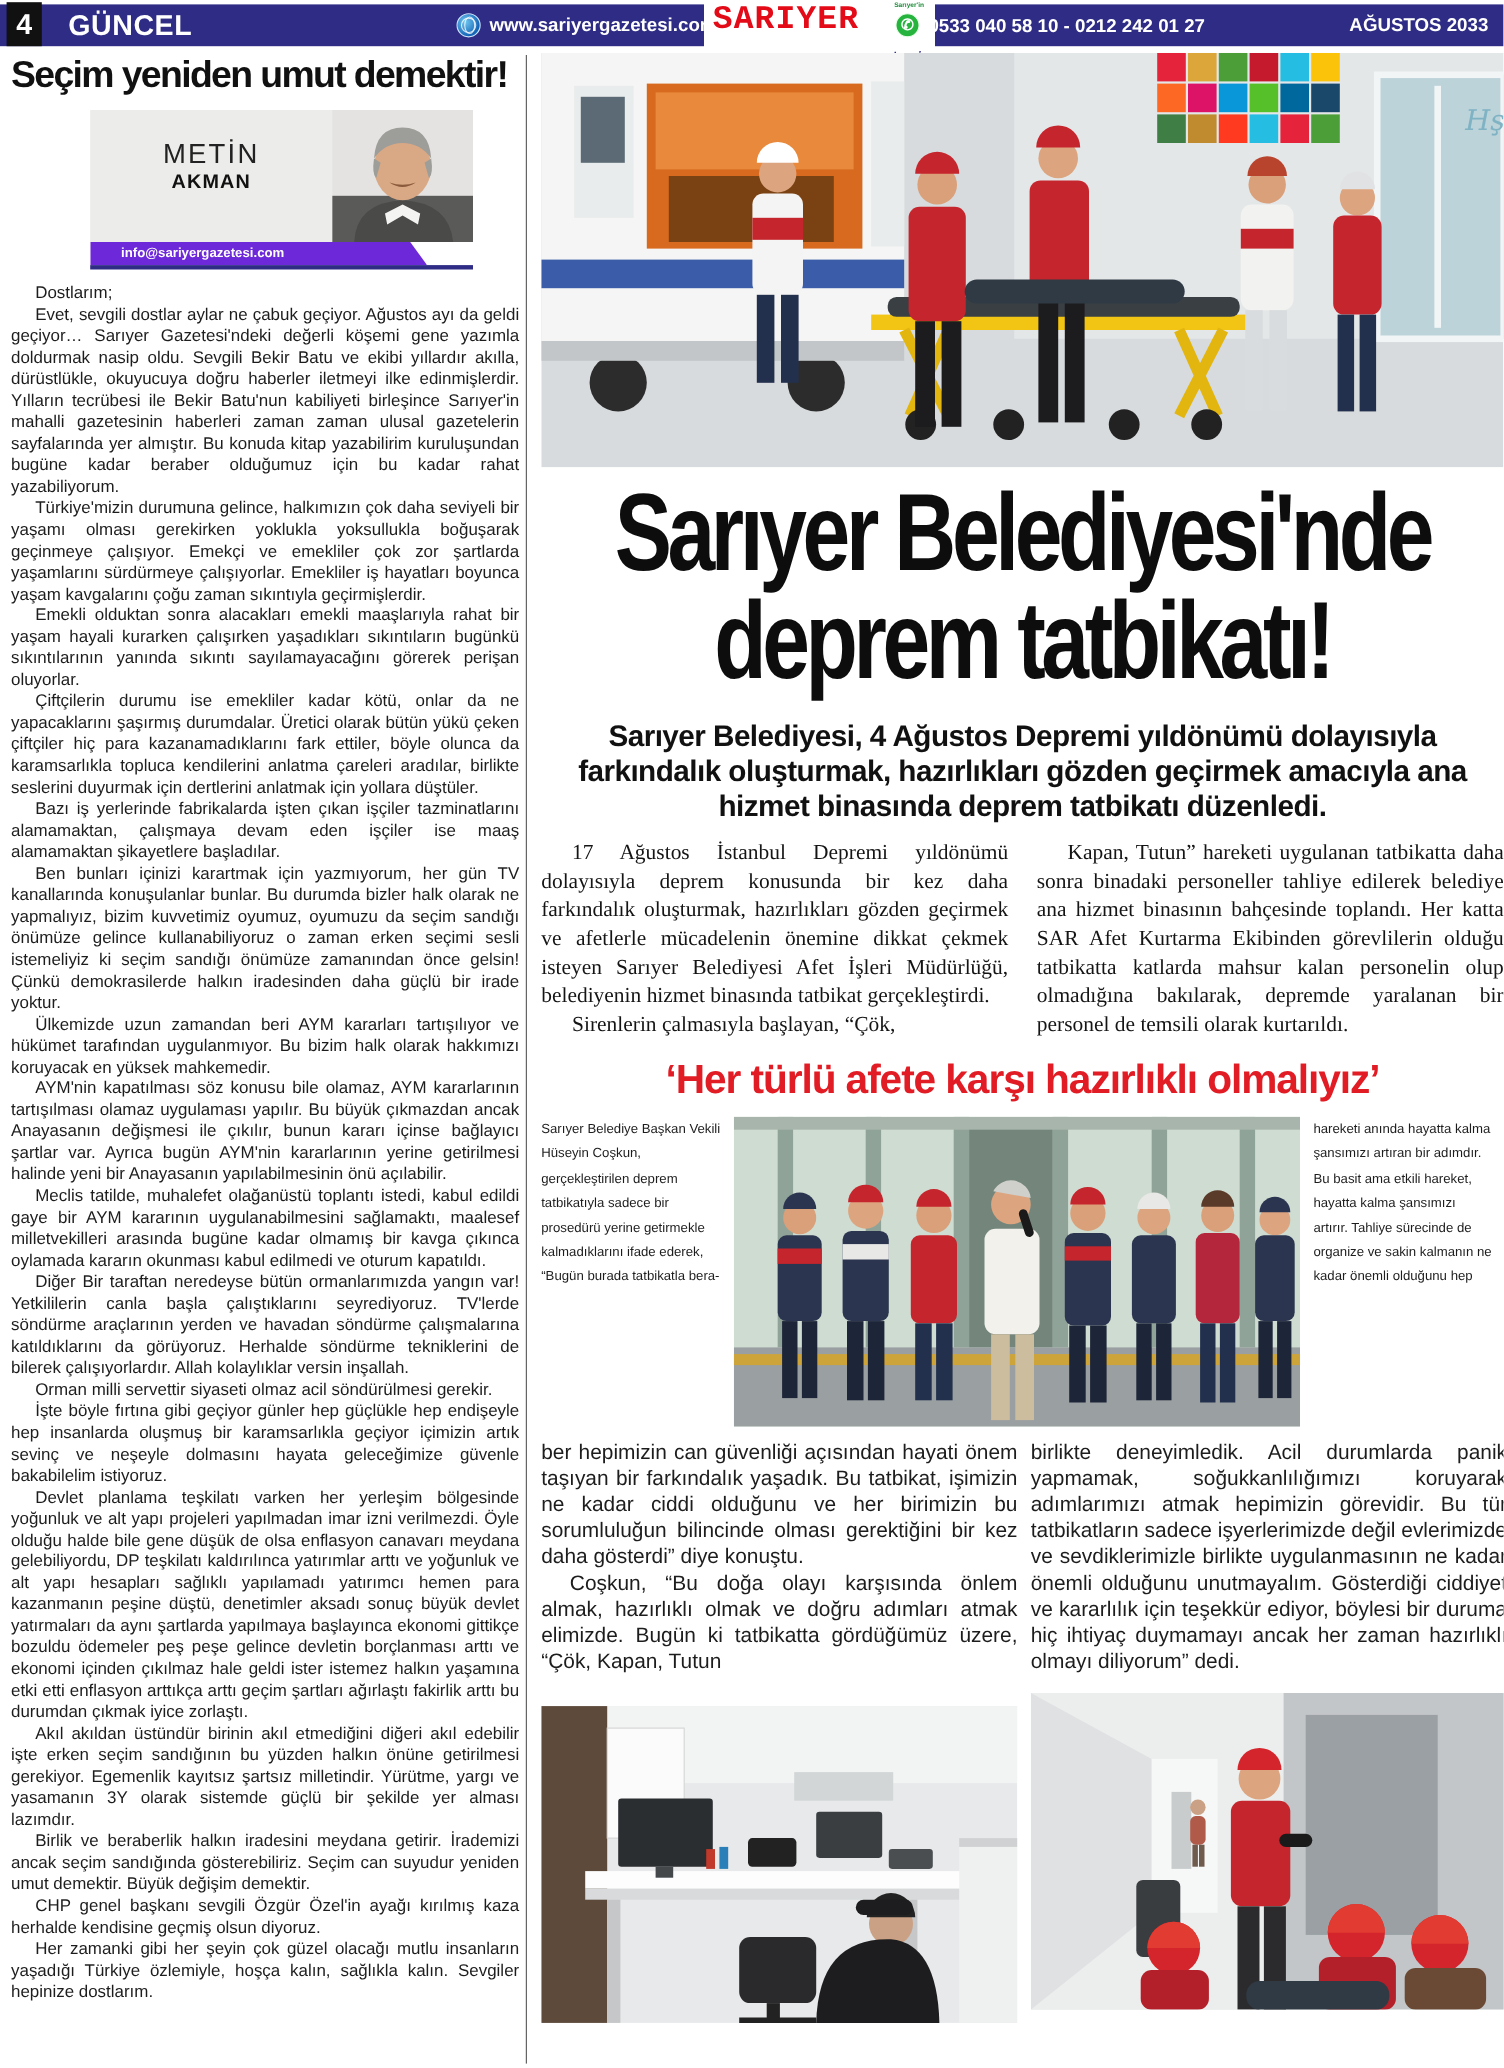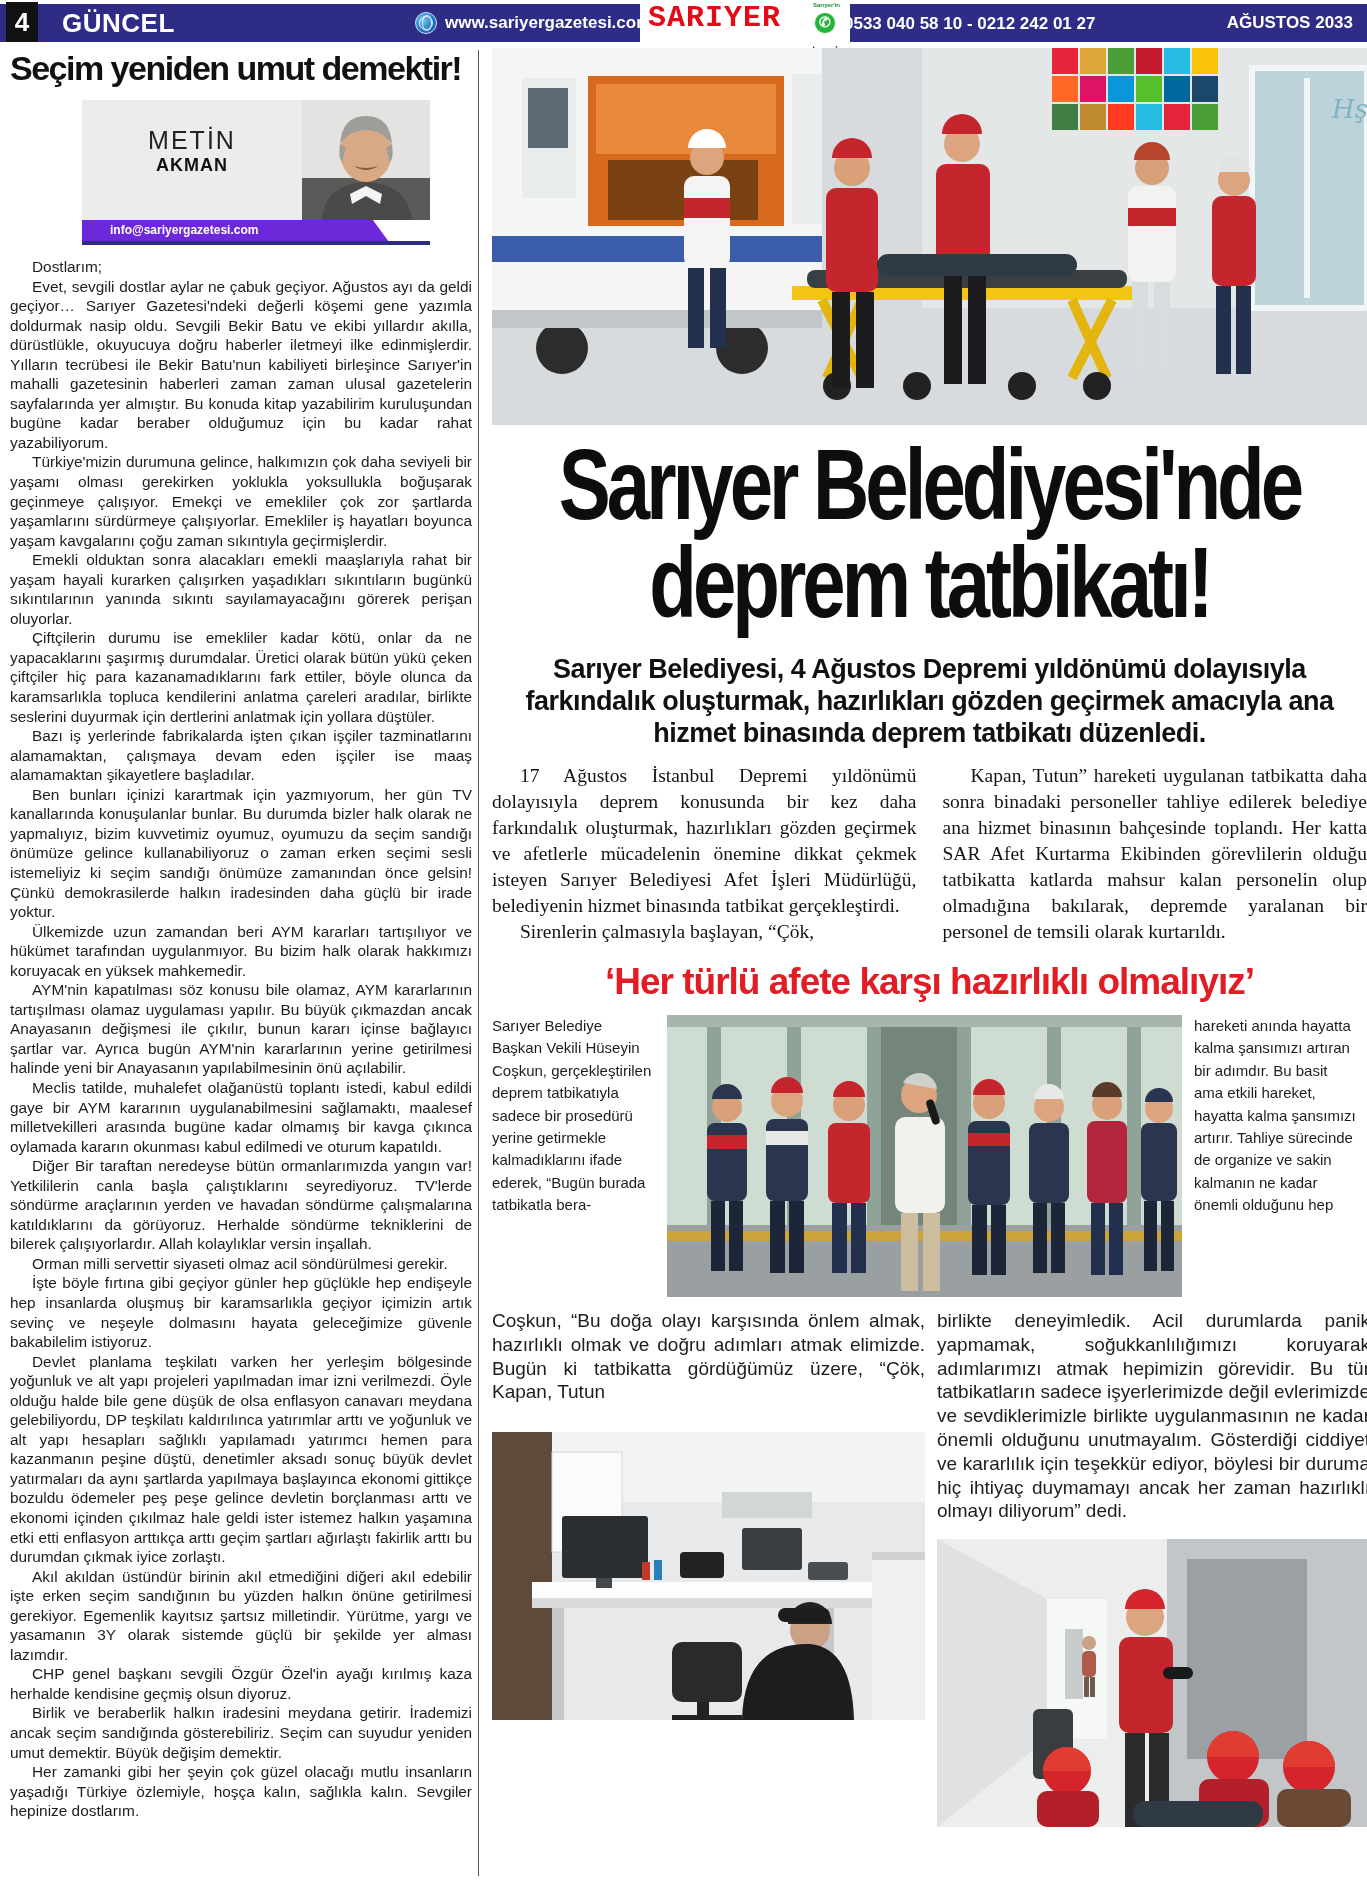--- a/index.html
+++ b/index.html
@@ -49,21 +49,21 @@
   .hl-line { display:block; font-size:78px; font-weight:bold; letter-spacing:-4px; line-height:98px; color:#0d0d0d;
              transform:scaleY(1.28); transform-origin:center; white-space:nowrap; }
   .deck { margin:22px auto 6px auto; width:860px; text-align:center; font-size:27px; line-height:32px; font-weight:bold;
           letter-spacing:-.5px; color:#111; }
   .body-cols { display:flex; gap:26px; margin-top:14px; font-family:"Liberation Serif", serif; font-size:19.5px;
                line-height:26px; color:#141414; }
   .body-cols .bcol { width:425px; text-align:justify; }
   .body-cols p { text-indent:28px; }
   .quote-head { margin-top:16px; text-align:center; color:#e11c24; font-size:37px; font-weight:bold; letter-spacing:-1px; }
   .three-col { display:flex; gap:12px; margin-top:12px; height:286px; overflow:hidden; }
-  .qnarrow { width:163px; font-size:15px; line-height:22.4px; color:#1d1d1d; }
+  .qnarrow { width:163px; font-size:12px; line-height:22.4px; color:#1d1d1d; }
   .photo-mid { width:515px; height:282px; flex:none; overflow:hidden; }
   .two-halves { display:flex; gap:12px; margin-top:8px; }
   .half { width:433px; }
   .half .cont { font-size:19px; line-height:23.8px; text-align:justify; color:#1d1d1d; }
   .half .cont p { text-indent:26px; }
   .half .cont p:first-child { text-indent:0; }
   .photo-office { width:433px; height:288px; margin-top:28px; overflow:hidden; }
   .photo-rescue { width:433px; height:288px; margin-top:16px; overflow:hidden; }
   svg { display:block; }
 </style>
@@ -128,22 +128,22 @@
         <p>Bazı iş yerlerinde fabrikalarda işten çıkan işçiler tazminatlarını alamamaktan, çalışmaya devam eden işçiler ise maaş alamamaktan şikayetlere başladılar.</p>
         <p>Ben bunları içinizi karartmak için yazmıyorum, her gün TV kanallarında konuşulanlar bunlar. Bu durumda bizler halk olarak ne yapmalıyız, bizim kuvvetimiz oyumuz, oyumuzu da seçim sandığı önümüze gelince kullanabiliyoruz o zaman erken seçimi sesli istemeliyiz ki seçim sandığı önümüze zamanından önce gelsin! Çünkü demokrasilerde halkın iradesinden daha güçlü bir irade yoktur.</p>
         <p>Ülkemizde uzun zamandan beri AYM kararları tartışılıyor ve hükümet tarafından uygulanmıyor. Bu bizim halk olarak hakkımızı koruyacak en yüksek mahkemedir.</p>
         <p>AYM'nin kapatılması söz konusu bile olamaz, AYM kararlarının tartışılması olamaz uygulaması yapılır. Bu büyük çıkmazdan ancak Anayasanın değişmesi ile çıkılır, bunun kararı içinse bağlayıcı şartlar var. Ayrıca bugün AYM'nin kararlarının yerine getirilmesi halinde yeni bir Anayasanın yapılabilmesinin önü açılabilir.</p>
         <p>Meclis tatilde, muhalefet olağanüstü toplantı istedi, kabul edildi gaye bir AYM kararının uygulanabilmesini sağlamaktı, maalesef milletvekilleri arasında bugüne kadar olmamış bir kavga çıkınca oylamada kararın okunması kabul edilmedi ve oturum kapatıldı.</p>
         <p>Diğer Bir taraftan neredeyse bütün ormanlarımızda yangın var! Yetkililerin canla başla çalıştıklarını seyrediyoruz. TV'lerde söndürme araçlarının yerden ve havadan söndürme çalışmalarına katıldıklarını da görüyoruz. Herhalde söndürme tekniklerini de bilerek çalışıyorlardır. Allah kolaylıklar versin inşallah.</p>
         <p>Orman milli servettir siyaseti olmaz acil söndürülmesi gerekir.</p>
         <p>İşte böyle fırtına gibi geçiyor günler hep güçlükle hep endişeyle hep insanlarda oluşmuş bir karamsarlıkla geçiyor içimizin artık sevinç ve neşeyle dolmasını hayata geleceğimize güvenle bakabilelim istiyoruz.</p>
         <p>Devlet planlama teşkilatı varken her yerleşim bölgesinde yoğunluk ve alt yapı projeleri yapılmadan imar izni verilmezdi. Öyle olduğu halde bile gene düşük de olsa enflasyon canavarı meydana gelebiliyordu, DP teşkilatı kaldırılınca yatırımlar arttı ve yoğunluk ve alt yapı hesapları sağlıklı yapılamadı yatırımcı hemen para kazanmanın peşine düştü, denetimler aksadı sonuç büyük devlet yatırmaları da aynı şartlarda yapılmaya başlayınca ekonomi gittikçe bozuldu ödemeler peş peşe gelince devletin borçlanması arttı ve ekonomi içinden çıkılmaz hale geldi ister istemez halkın yaşamına etki etti enflasyon arttıkça arttı geçim şartları ağırlaştı fakirlik arttı bu durumdan çıkmak iyice zorlaştı.</p>
         <p>Akıl akıldan üstündür birinin akıl etmediğini diğeri akıl edebilir işte erken seçim sandığının bu yüzden halkın önüne getirilmesi gerekiyor. Egemenlik kayıtsız şartsız milletindir. Yürütme, yargı ve yasamanın 3Y olarak sistemde güçlü bir şekilde yer alması lazımdır.</p>
+        <p>Birlik ve beraberlik halkın iradesini meydana getirir. İrademizi ancak seçim sandığında gösterebiliriz. Seçim can suyudur yeniden umut demektir. Büyük değişim demektir.</p>
         <p>CHP genel başkanı sevgili Özgür Özel'in ayağı kırılmış kaza herhalde kendisine geçmiş olsun diyoruz.</p>
-        <p>Birlik ve beraberlik halkın iradesini meydana getirir. İrademizi ancak seçim sandığında gösterebiliriz. Seçim can suyudur yeniden umut demektir. Büyük değişim demektir.</p>
         <p>Her zamanki gibi her şeyin çok güzel olacağı mutlu insanların yaşadığı Türkiye özlemiyle, hoşça kalın, sağlıkla kalın. Sevgiler hepinize dostlarım.</p>
       </div>
   </aside>
 
   <main class="right-col">
 
     <figure class="photo-top">
       <svg viewBox="0 0 875 377" width="875" height="377">
         <rect width="875" height="377" fill="#d7dbdd"></rect>
         <rect x="430" y="0" width="445" height="260" fill="#e4e7e8"></rect>
@@ -338,20 +338,21 @@
               </g>
           </g>
         </svg>
       </figure>
       <div class="qnarrow">hareketi anında hayatta kalma şansımızı artıran bir adımdır. Bu basit ama etkili hareket, hayatta kalma şansımızı artırır. Tahliye sürecinde de organize ve sakin kalmanın ne kadar önemli olduğunu hep</div>
     </div>
 
     <div class="two-halves">
       <div class="half">
         <div class="cont">
+            <p>ber hepimizin can güvenliği açısından hayati önem taşıyan bir farkındalık yaşadık. Bu tatbikat, işimizin ne kadar ciddi olduğunu ve her birimizin bu sorumluluğun bilincinde olması gerektiğini bir kez daha gösterdi” diye konuştu.</p>
             <p>Coşkun, “Bu doğa olayı karşısında önlem almak, hazırlıklı olmak ve doğru adımları atmak elimizde. Bugün ki tatbikatta gördüğümüz üzere, “Çök, Kapan, Tutun</p>
           </div>
         <figure class="photo-office">
           <svg viewBox="0 0 433 288" width="433" height="288">
             <rect width="433" height="288" fill="#e8e9ea"></rect>
             <rect x="0" y="0" width="433" height="70" fill="#f2f3f3"></rect>
             <rect x="0" y="0" width="60" height="288" fill="#5d4a3a"></rect>
             <rect x="60" y="20" width="70" height="100" fill="#fbfbfb" stroke="#d5d5d5"></rect>
             <g>
               <rect x="40" y="150" width="360" height="16" fill="#fdfdfd"></rect>

